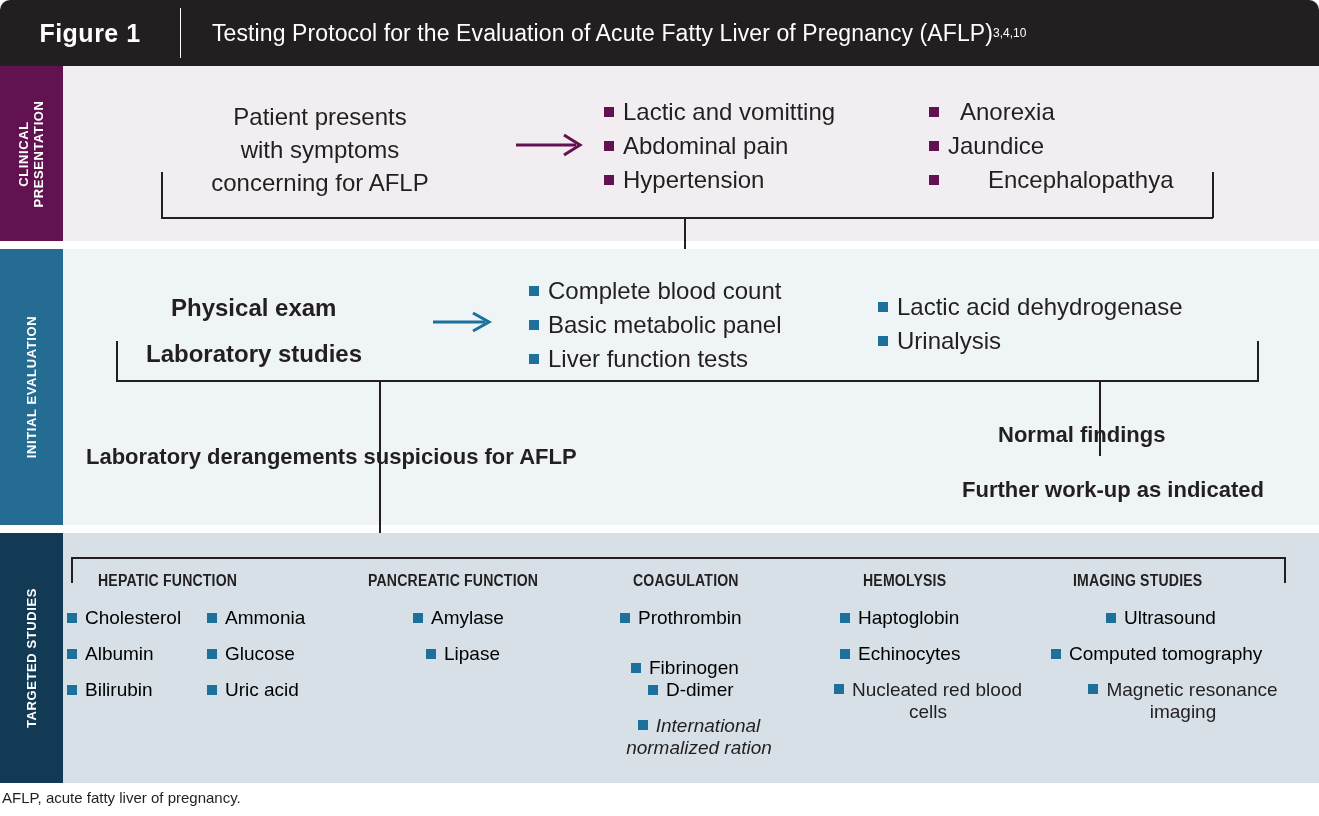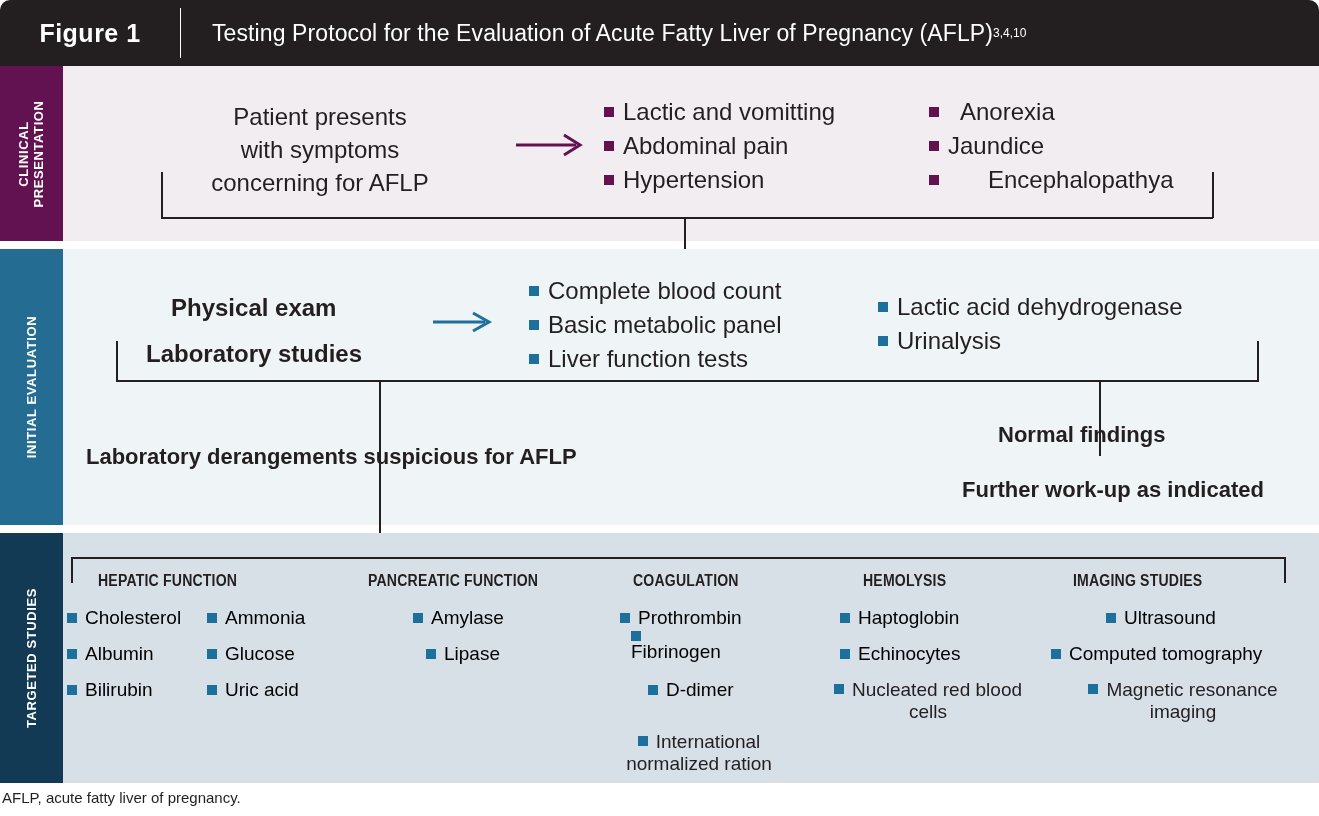--- a/index.html
+++ b/index.html
@@ -245,29 +245,29 @@
       </div>
       <div class="s3row" style="left:363px;top:110px;">
         <span class="bsq"></span>
         <span>Lipase</span>
       </div>
 
       <div class="s3row" style="left:557px;top:74px;">
         <span class="bsq"></span>
         <span>Prothrombin</span>
       </div>
-      <div class="s3row" style="left:568px;top:92px;flex-direction:column;">
+      <div class="s3row" style="left:568px;top:124px;">
         <span class="bsq"></span>
         <span>Fibrinogen</span>
       </div>
       <div class="s3row" style="left:585px;top:146px;">
         <span class="bsq"></span>
         <span>D-dimer</span>
       </div>
-      <div class="s3block" style="left:528px;top:198px;width:216px;">
+      <div class="s3block" style="left:528px;top:182px;width:216px;font-style:italic;">
         <span class="bsq"></span><span>International normalized ration</span>
       </div>
 
       <div class="s3row" style="left:777px;top:74px;">
         <span class="bsq"></span>
         <span>Haptoglobin</span>
       </div>
       <div class="s3row" style="left:777px;top:110px;">
         <span class="bsq"></span>
         <span>Echinocytes</span>

